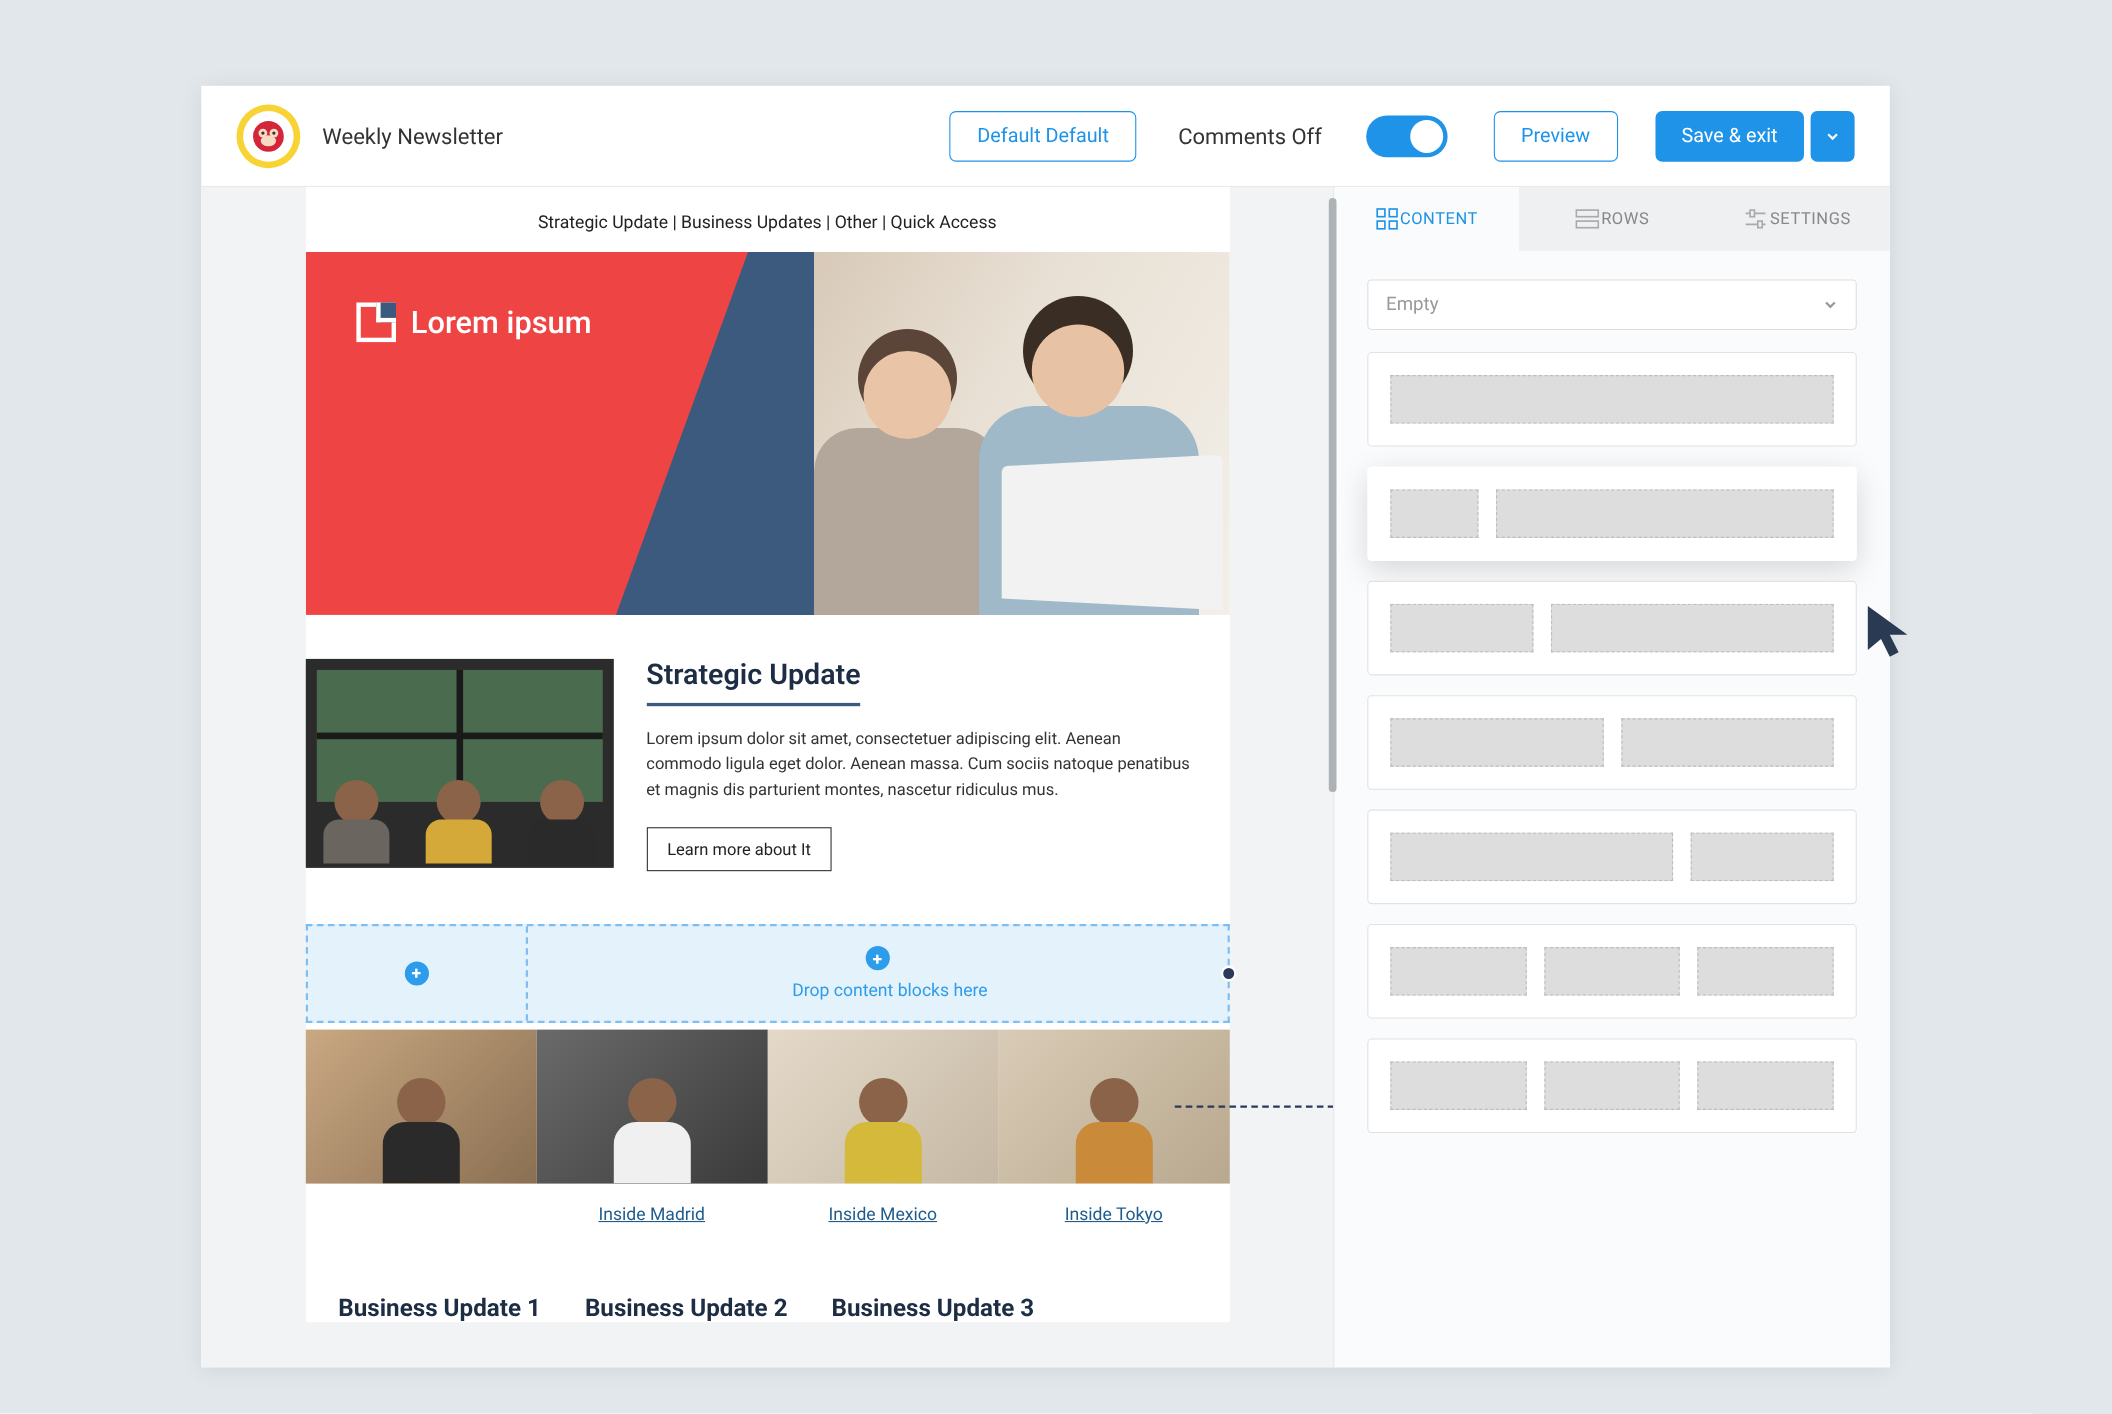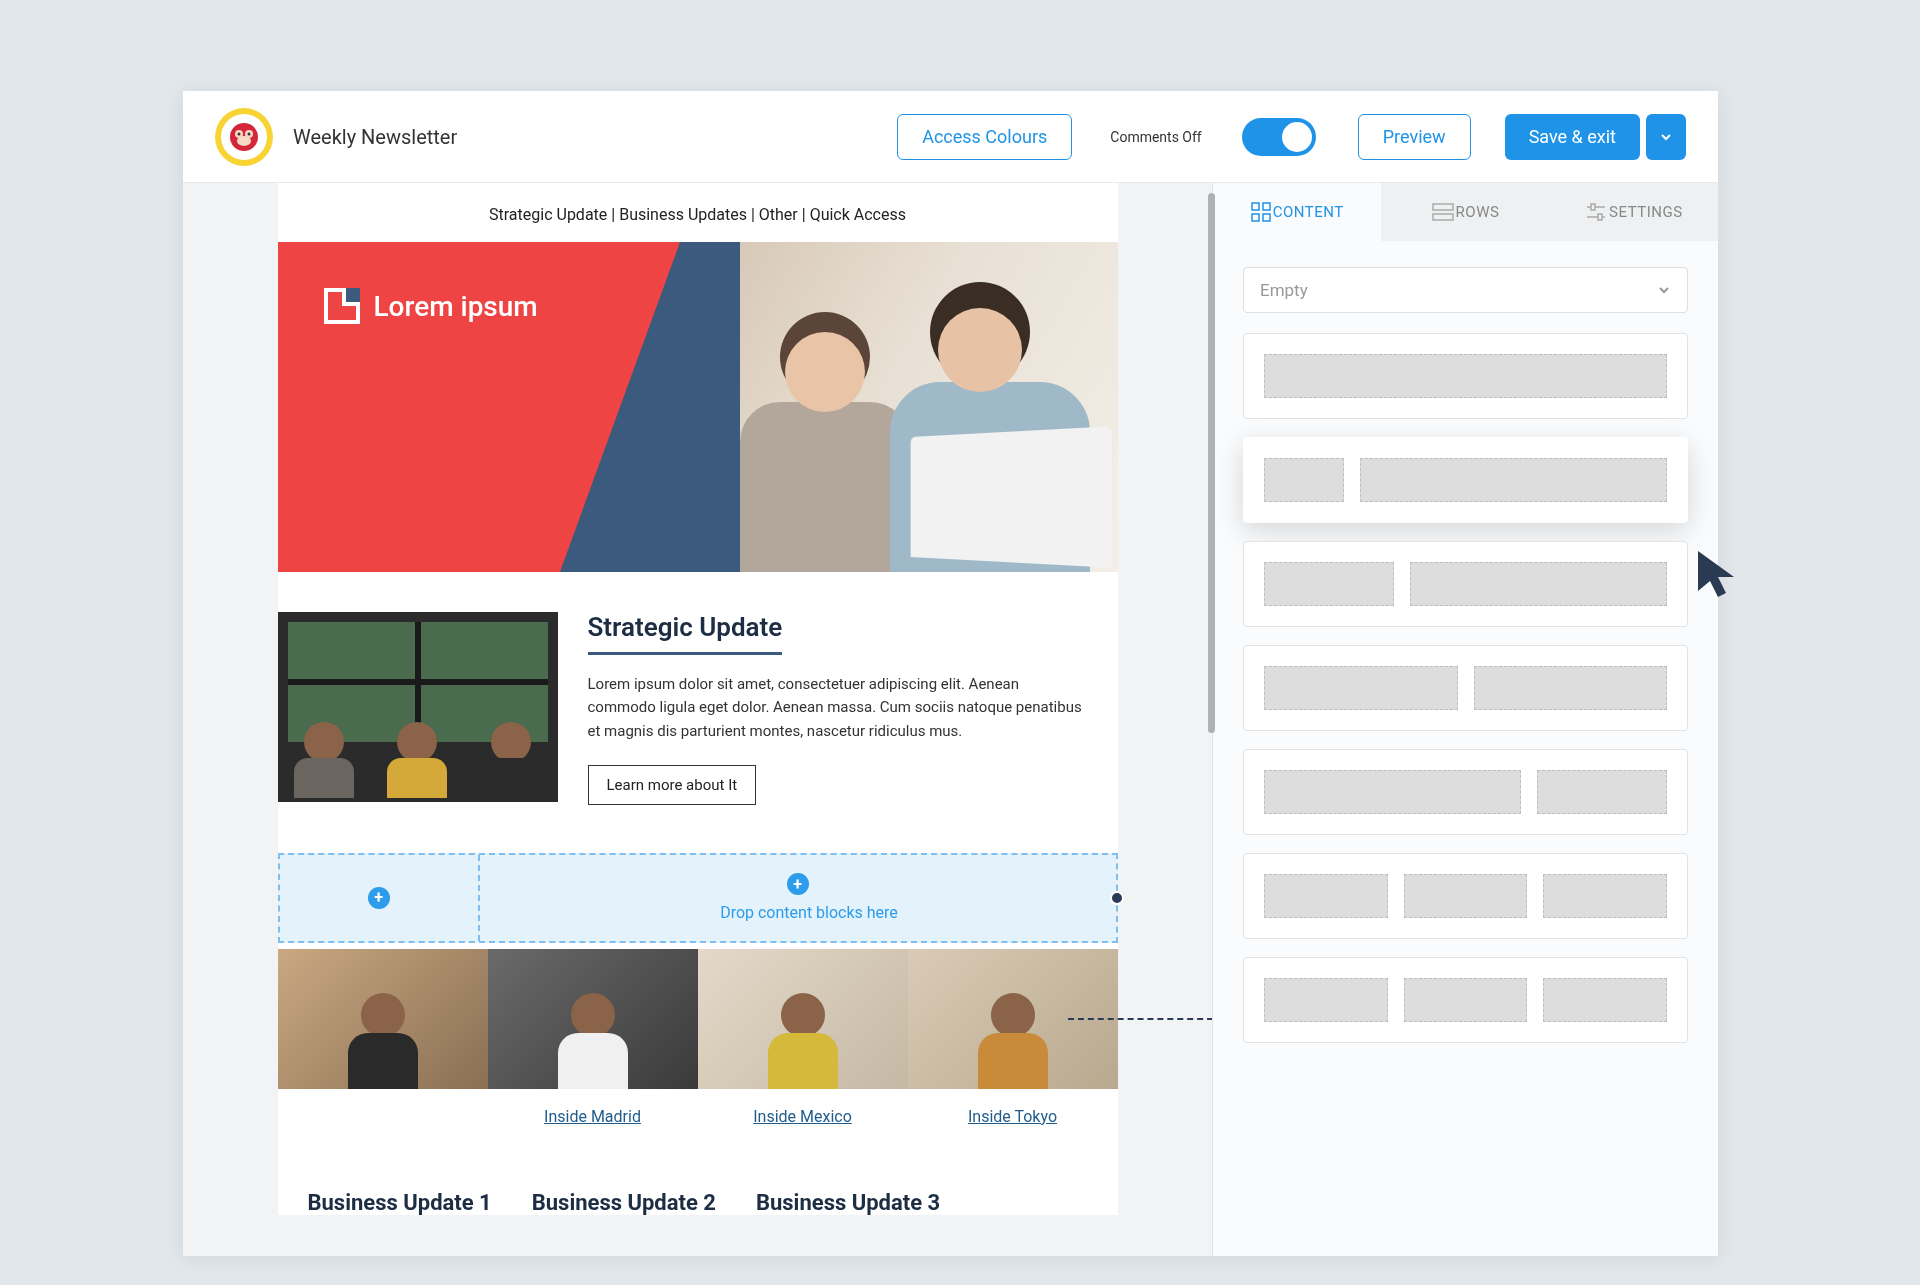--- a/index.html
+++ b/index.html
@@ -7,21 +7,21 @@
   font-family: -apple-system, BlinkMacSystemFont, "Segoe UI", Roboto, "Helvetica Neue", Arial, sans-serif;
   background: #e1e7eb;
   width: 1920px;
   height: 1285px;
   overflow: hidden;
   position: relative;
 }
 .app-window {
   position: absolute;
   left: 183px;
-  top: 91px;
+  top: 78px;
   width: 1535px;
   height: 1165px;
   background: #fff;
   box-shadow: 0 2px 20px rgba(0,0,0,0.08);
 }
 
 .toolbar {
   height: 92px;
   display: flex;
   align-items: center;
@@ -58,21 +58,21 @@
   justify-content: center;
   cursor: pointer;
   white-space: nowrap;
 }
 .btn-outline {
   background: #fff;
   border: 1px solid #1f93e8;
   color: #1f93e8;
 }
 .comments-off {
-  font-size: 14px;
+  font-size: 20px;
   color: #333;
   margin-left: 18px;
 }
 .toggle {
   width: 74px; height: 38px;
   background: #1f93e8;
   border-radius: 20px;
   position: relative;
   cursor: pointer;
   margin-left: 20px;
@@ -396,21 +396,21 @@
       <svg width="34" height="34" viewBox="0 0 34 34">
         <circle cx="17" cy="17" r="14" fill="#d4263a"></circle>
         <circle cx="12" cy="14" r="4" fill="#f7d9c4"></circle>
         <circle cx="22" cy="14" r="4" fill="#f7d9c4"></circle>
         <ellipse cx="17" cy="21" rx="7" ry="5" fill="#f7d9c4"></ellipse>
         <circle cx="12" cy="14" r="1.5" fill="#333"></circle>
         <circle cx="22" cy="14" r="1.5" fill="#333"></circle>
       </svg>
     </div>
     <div class="doc-title">Weekly Newsletter</div>
-    <div class="btn btn-outline">Access Colours</div>
+    <div class="btn btn-outline">Default Default</div>
     <div class="comments-off">Comments Off</div>
     <div class="toggle"></div>
     <div class="btn btn-outline" style="margin-left:22px">Preview</div>
     <div class="save-group">
       <div class="btn btn-primary">Save &amp; exit</div>
       <div class="btn btn-drop">
         <svg width="14" height="14" viewBox="0 0 14 14">
             <path d="M3 5l4 4 4-4" stroke="#fff" stroke-width="2" fill="none"></path>
           </svg>
       </div>

